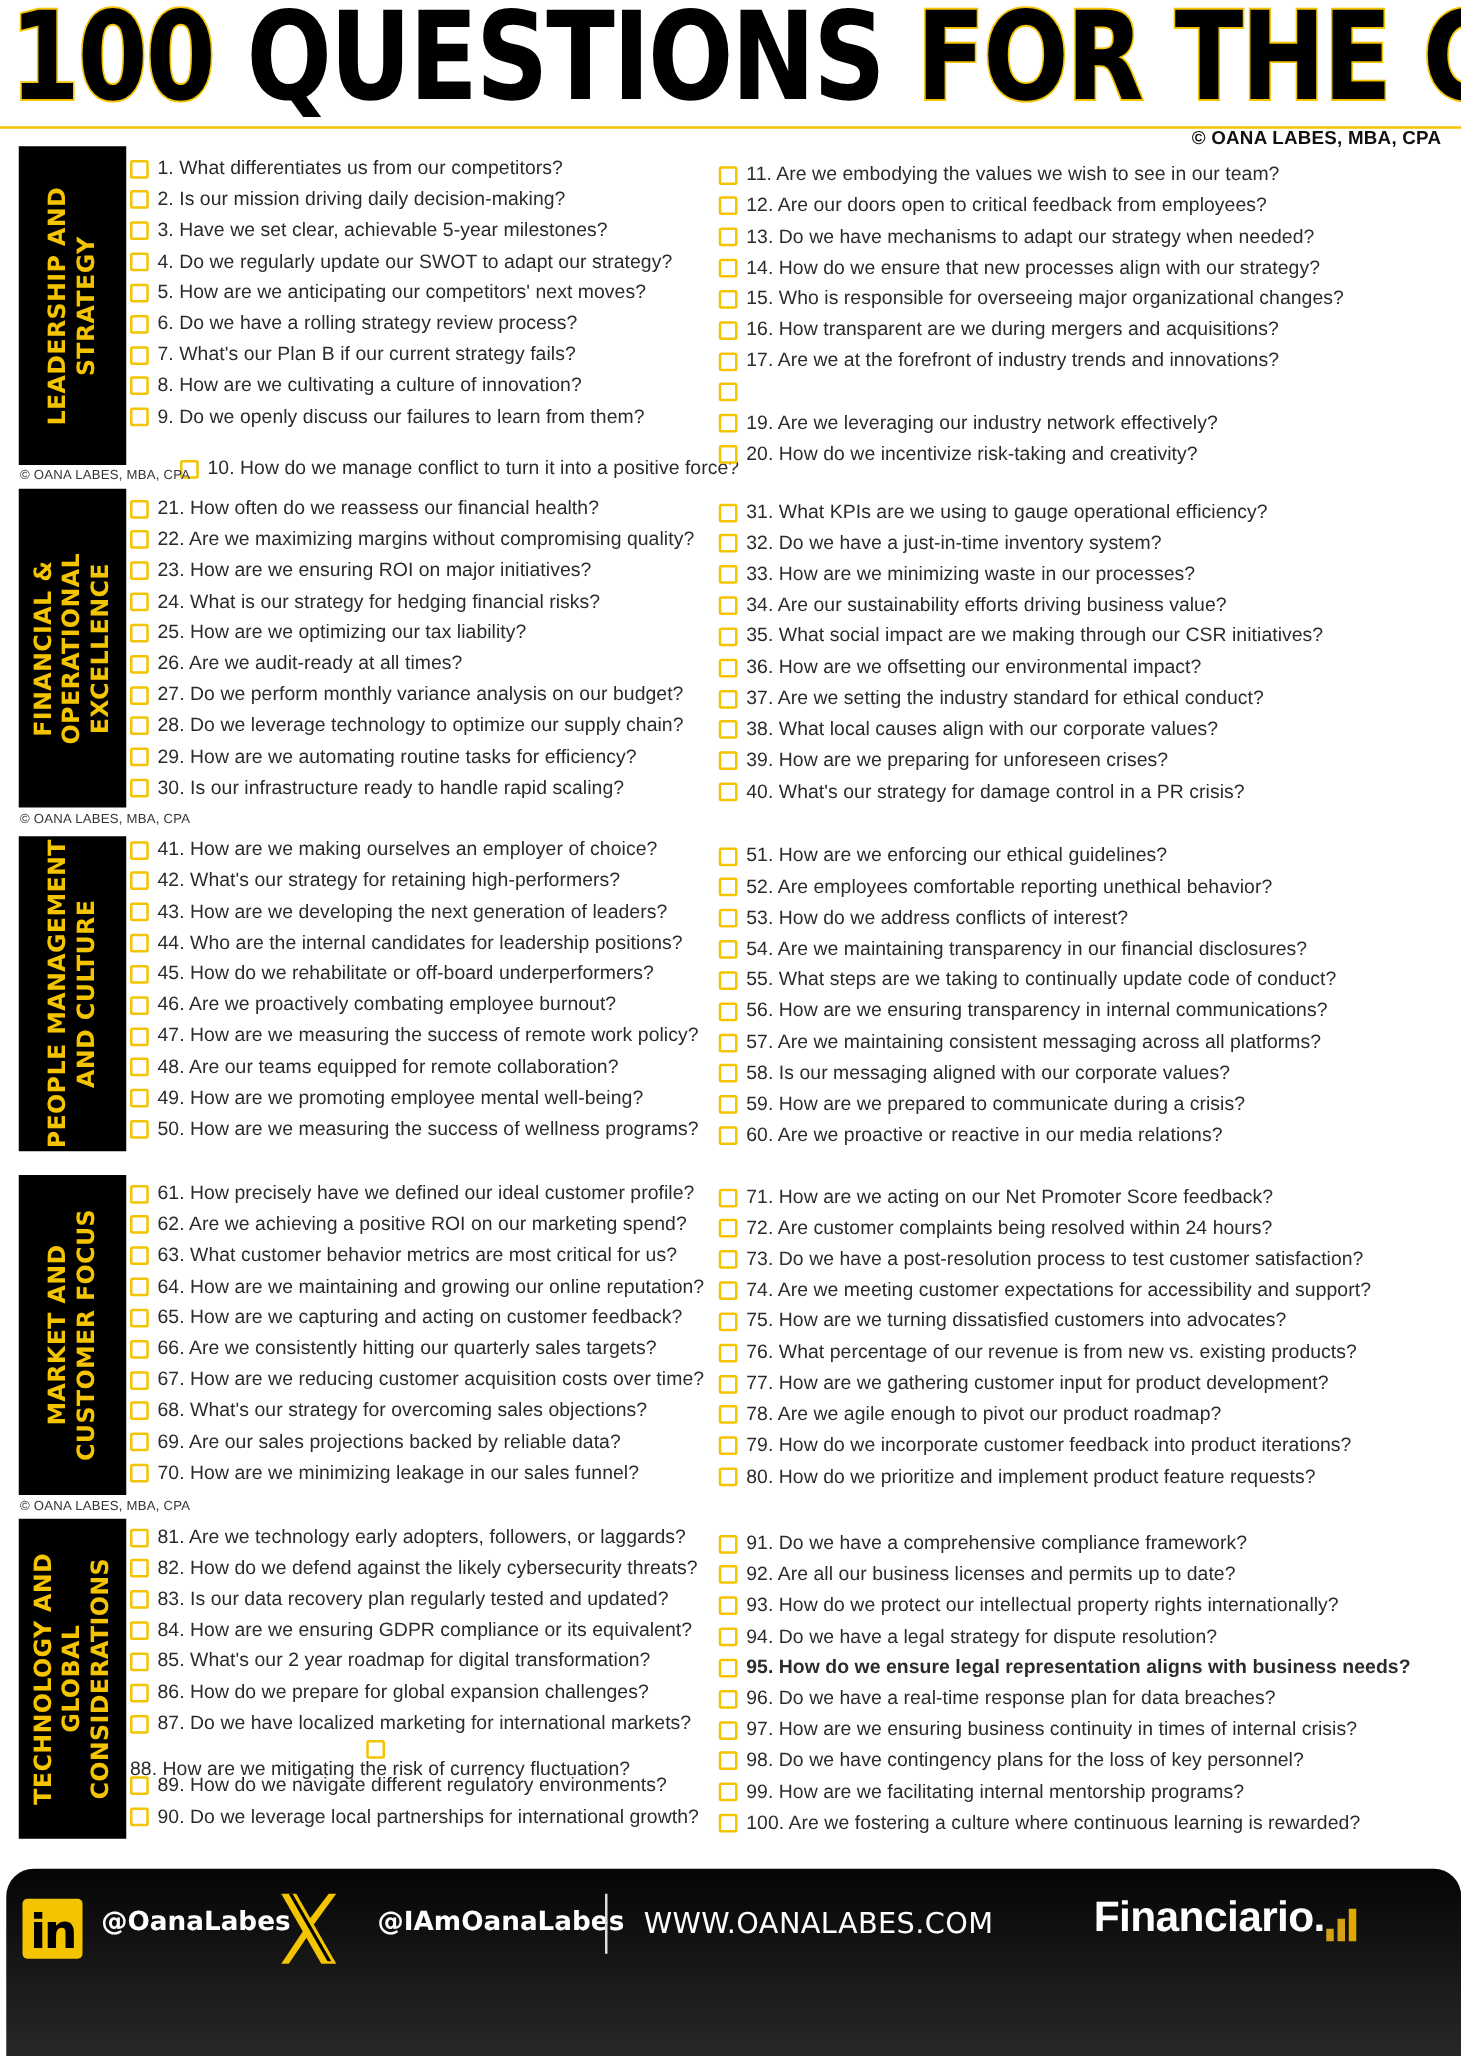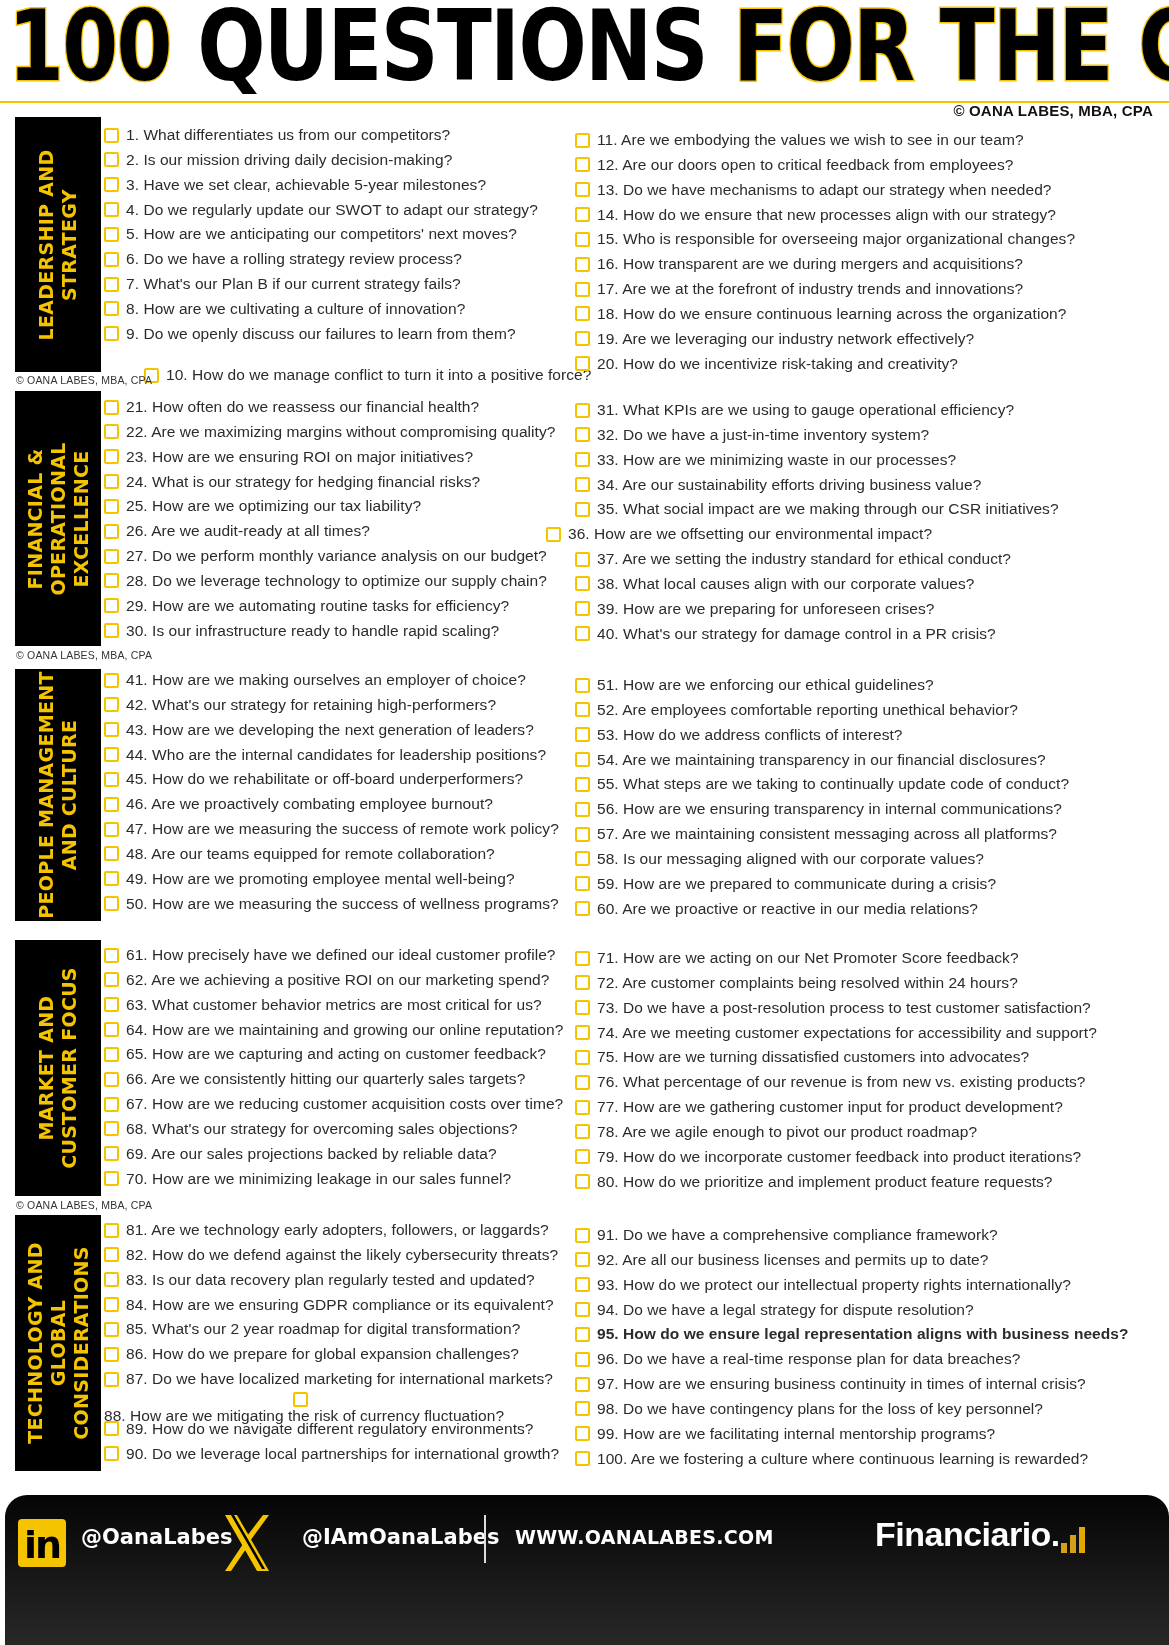--- a/index.html
+++ b/index.html
@@ -13,21 +13,21 @@
   .bar-text { position: absolute; left: 50%; top: 50%; transform: translate(-50%, -50%) rotate(-90deg); white-space: nowrap; color: #f5c400; font-family: "DejaVu Sans", sans-serif; font-weight: bold; font-size: 19px; line-height: 23px; text-align: center; letter-spacing: 0.3px; }
   .item { position: absolute; white-space: nowrap; display: flex; align-items: center; height: 24px; }
   .cb { width: 15px; height: 15px; border: 2px solid #f5c400; border-radius: 2px; box-sizing: border-box; margin-right: 7px; flex: none; background: #fff; }
   .q { font-family: "Liberation Sans", sans-serif; font-size: 15.5px; color: #2b2b2b; letter-spacing: 0.05px; }
   .copy { position: absolute; left: 16px; font-family: "Liberation Sans", sans-serif; font-size: 10.5px; color: #333; letter-spacing: 0.2px; }
   .footer { position: absolute; left: 5px; top: 1495px; width: 1164px; height: 160px; border-radius: 22px 22px 0 0; background: linear-gradient(#050505, #2a2a2a); }
   .li-icon { position: absolute; left: 13px; top: 24px; width: 48px; height: 48px; background: #f5c400; border-radius: 4px; color: #000; font-family: "DejaVu Sans", sans-serif; font-weight: bold; font-size: 38px; line-height: 52px; text-align: center; letter-spacing: -2px; }
   .handle { position: absolute; top: 30px; color: #fff; font-family: "DejaVu Sans", sans-serif; font-weight: bold; font-size: 21px; }
   .x-icon { position: absolute; left: 218px; top: 16px; width: 48px; height: 64px; }
   .divider { position: absolute; left: 479px; top: 20px; width: 2px; height: 48px; background: #ddd; }
-  .site { position: absolute; left: 510px; top: 31px; color: #fff; font-family: "DejaVu Sans", sans-serif; font-weight: bold; font-size: 19px; letter-spacing: 0.3px; }
+  .site { position: absolute; left: 510px; top: 31px; color: #fff; font-family: "DejaVu Sans", sans-serif; font-weight: normal; font-size: 23px; letter-spacing: 0.3px; }
   .brand { position: absolute; left: 870px; top: 20px; color: #fff; font-family: "Liberation Sans", sans-serif; font-weight: bold; font-size: 34px; letter-spacing: -0.5px; }
   .brand-bars { position: absolute; left: 1052px; top: 30px; width: 30px; height: 30px; }
 </style>
 </head>
 <body>
 
 <div class="title">
   <span class="t-outline">100</span><span class="t-black"> QUESTIONS </span><span class="t-outline">FOR THE CEO</span>
 </div>
 <div class="title-rule"></div>
@@ -104,21 +104,20 @@
     <div class="item" style="left: 575px; top: 252.25px;">
       <span class="cb"></span>
       <span class="q">16. How transparent are we during mergers and acquisitions?</span>
     </div>
     <div class="item" style="left: 575px; top: 277.1px;">
       <span class="cb"></span>
       <span class="q">17. Are we at the forefront of industry trends and innovations?</span>
     </div>
     <div class="item" style="left: 575px; top: 301.95px;">
       <span class="cb"></span>
-      <span class="q">18. How do we ensure continuous learning across the organization?</span>
     </div>
     <div class="item" style="left: 575px; top: 326.8px;">
       <span class="cb"></span>
       <span class="q">19. Are we leveraging our industry network effectively?</span>
     </div>
     <div class="item" style="left: 575px; top: 351.65px;">
       <span class="cb"></span>
       <span class="q">20. How do we incentivize risk-taking and creativity?</span>
     </div>
     <div class="bar" style="top: 391px; height: 255px;">
@@ -181,21 +180,21 @@
       <span class="q">33. How are we minimizing waste in our processes?</span>
     </div>
     <div class="item" style="left: 575px; top: 472.55px;">
       <span class="cb"></span>
       <span class="q">34. Are our sustainability efforts driving business value?</span>
     </div>
     <div class="item" style="left: 575px; top: 497.4px;">
       <span class="cb"></span>
       <span class="q">35. What social impact are we making through our CSR initiatives?</span>
     </div>
-    <div class="item" style="left: 546px; top: 522.25px;">
+    <div class="item" style="left: 575px; top: 522.25px;">
       <span class="cb"></span>
       <span class="q">36. How are we offsetting our environmental impact?</span>
     </div>
     <div class="item" style="left: 575px; top: 547.1px;">
       <span class="cb"></span>
       <span class="q">37. Are we setting the industry standard for ethical conduct?</span>
     </div>
     <div class="item" style="left: 575px; top: 571.95px;">
       <span class="cb"></span>
       <span class="q">38. What local causes align with our corporate values?</span>

